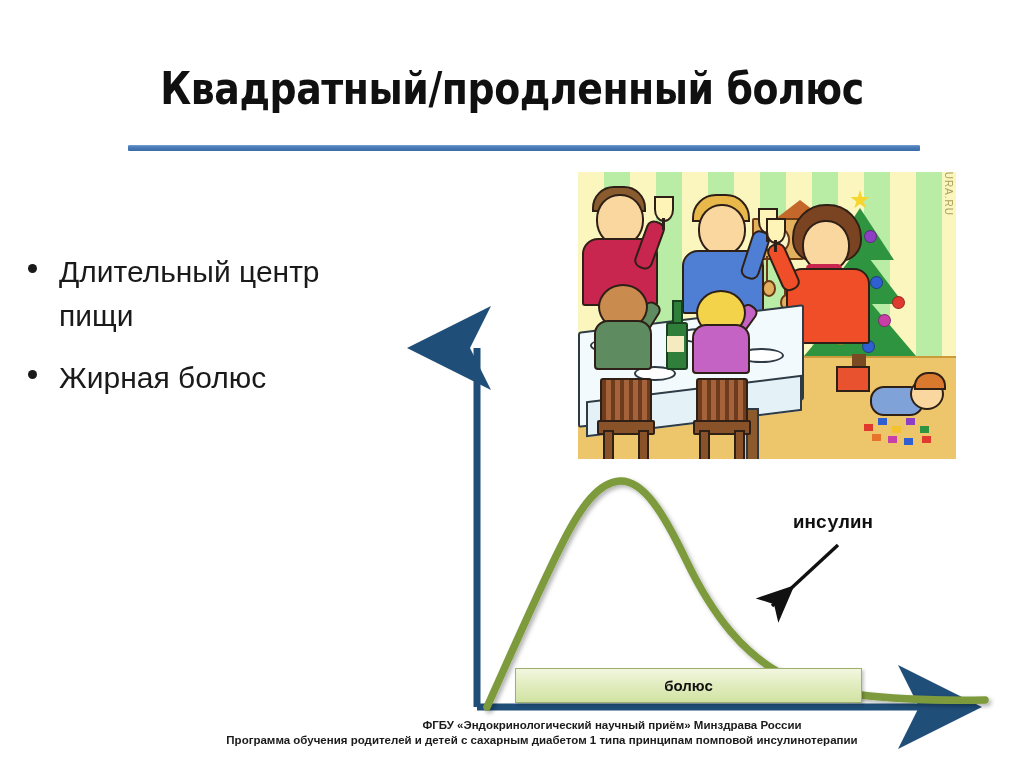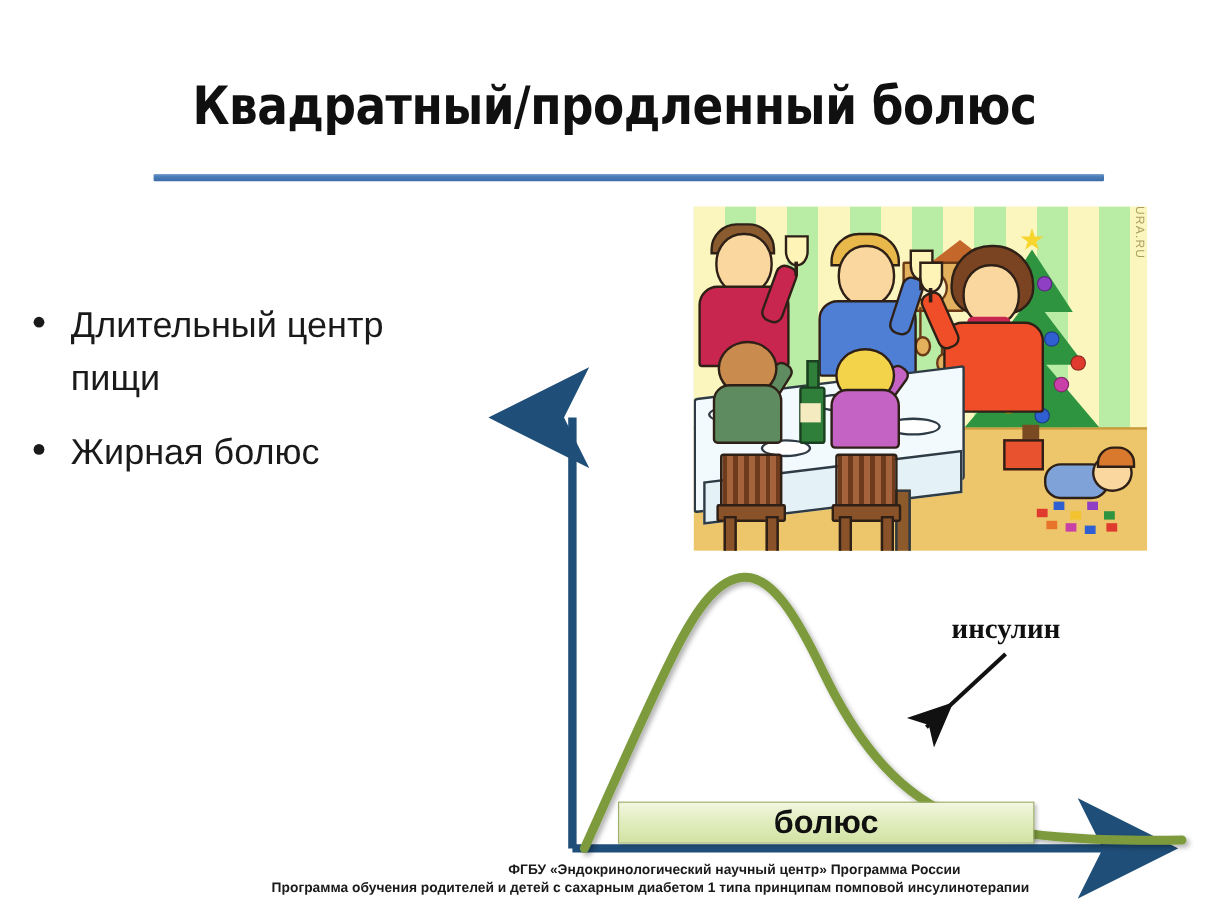--- a/index.html
+++ b/index.html
@@ -319,39 +319,39 @@
     white-space: nowrap;
     opacity: 0.85;
   }
 
   
   #graph { position: absolute; left: 0; top: 0; width: 1024px; height: 767px; pointer-events: none; }
 
   #insulin-label {
     position: absolute;
     left: 793px; top: 512px;
-    font-family: Liberation Serif, serif;
+    font-family: Liberation Mono, monospace;
     font-weight: bold;
-    font-size: 24px;
+    font-size: 19px;
     color: #101010;
   }
 
   #bolus-bar {
     position: absolute;
     left: 515px; top: 668px;
     width: 345px; height: 33px;
     background: linear-gradient(to bottom, #F2F6E0 0%, #E2EDC0 45%, #D2E3A4 100%);
     border: 1px solid #9FB06A;
     box-shadow: 2px 2px 3px rgba(0,0,0,0.22);
     display: flex; align-items: center; justify-content: center;
   }
   #bolus-label {
     font-family: "Liberation Sans", sans-serif;
     font-weight: bold;
-    font-size: 27px;
+    font-size: 15px;
     color: #101010;
   }
 
   
   #footer {
     position: absolute;
     left: 0; top: 718px;
     width: 1024px;
     text-align: center;
   }
@@ -526,15 +526,15 @@
   <line x1="838" y1="545" x2="772" y2="606" stroke="#111111" stroke-width="3.4" marker-end="url(#pointer-arrow)"></line>
 </svg>
 
 <div id="insulin-label">инсулин</div>
 
 <div id="bolus-bar">
   <span id="bolus-label">болюс</span>
 </div>
 
 <div id="footer">
-  <div class="footer-line" id="footer-line-1">ФГБУ «Эндокринологический научный центр» Программа России</div>
+  <div class="footer-line" id="footer-line-1">ФГБУ «Эндокринологический научный приём» Минздрава России</div>
   <div class="footer-line" id="footer-line-2">Программа обучения родителей и детей с сахарным диабетом 1 типа принципам помповой инсулинотерапии</div>
 </div>
 
 </body></html>

